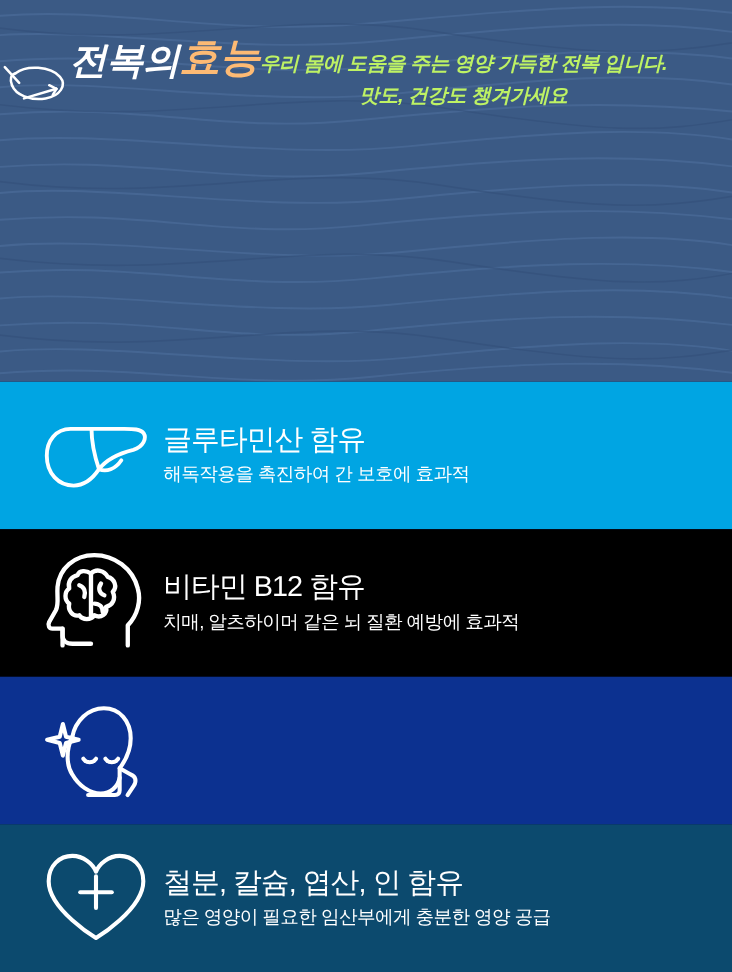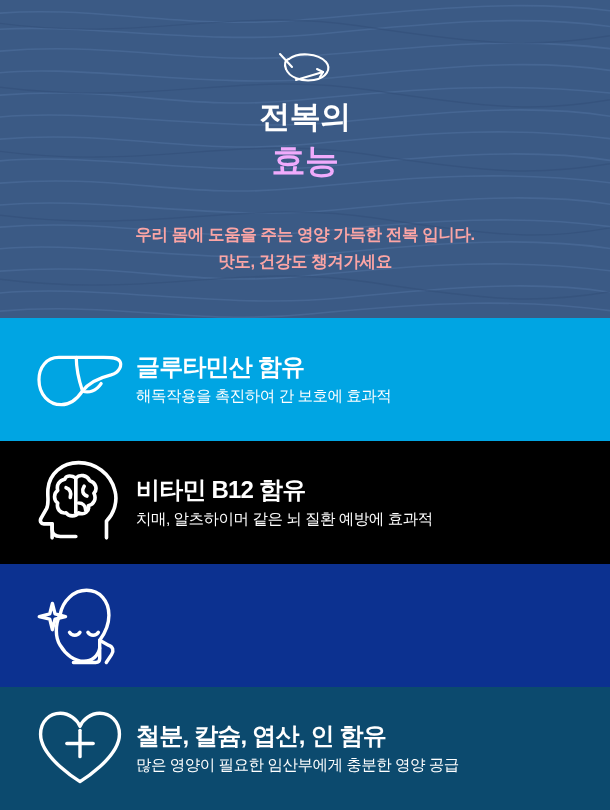--- a/index.html
+++ b/index.html
@@ -35,22 +35,23 @@
     inset: 0;
     width: 100%;
     height: 100%;
     pointer-events: none;
   }
   .header-inner {
     position: relative;
     z-index: 2;
     width: 100%;
     display: flex;
-    flex-direction: column;
-    align-items: center;
+    flex-direction: row;
+    align-items: center;
+    font-style: italic;
   }
   .abalone-icon {
     margin-top: 50px;
     width: 58px;
     height: 40px;
     display: block;
   }
   .title-line1 {
     margin-top: 8px;
     font-size: 31px;
@@ -63,21 +64,21 @@
     margin-top: 2px;
     font-size: 34px;
     font-weight: bold;
     color: #f4511e;
     letter-spacing: -0.5px;
     line-height: 1.25;
   }
   .subtitle {
     margin-top: 40px;
     text-align: center;
-    color: #fca5a5;
+    color: #bef264;
     font-size: 16.5px;
     font-weight: bold;
     line-height: 1.65;
     letter-spacing: -0.4px;
   }
 
   
   .rows {
     flex: 1 1 auto;
     display: flex;
@@ -99,21 +100,21 @@
   }
   .row-icon svg { display: block; }
   .row-text {
     flex: 1 1 auto;
     padding-left: 10px;
     color: #ffffff;
     min-width: 0;
   }
   .row-title {
     font-size: 24px;
-    font-weight: bold;
+    font-weight: normal;
     letter-spacing: -0.8px;
     line-height: 1.2;
     white-space: nowrap;
   }
   .row-desc {
     margin-top: 4px;
     font-size: 15.5px;
     font-weight: normal;
     letter-spacing: -0.5px;
     line-height: 1.25;
@@ -159,21 +160,21 @@
       <svg class="abalone-icon" viewBox="0 0 58 40" fill="none" stroke="#ffffff" stroke-width="2.1" stroke-linecap="round" stroke-linejoin="round">
         <path d="M13 9 C 22 2, 42 3, 50 12 C 56 19, 50 28, 38 30 C 25 32, 13 27, 10 19"></path>
         <path d="M10 19 C 8 14, 9 10, 13 9"></path>
         <path d="M4 4 L 16 17"></path>
         <path d="M20 30 L 47 22"></path>
         <path d="M47 22 L 41 19"></path>
         <path d="M47 22 L 44 27"></path>
       </svg>
 
       <div class="title-line1">전복의</div>
-      <div class="title-line2" style="color: #f0abfc;">효능</div>
+      <div class="title-line2" style="color: #fdba74;">효능</div>
 
       <div class="subtitle">
         <div>우리 몸에 도움을 주는 영양 가득한 전복 입니다.</div>
         <div>맛도, 건강도 챙겨가세요</div>
       </div>
     </div>
   </div>
 
   <div class="rows">
 

